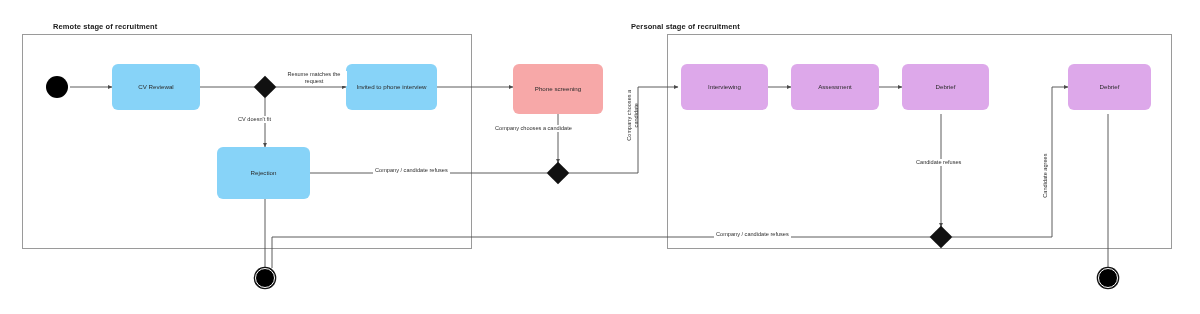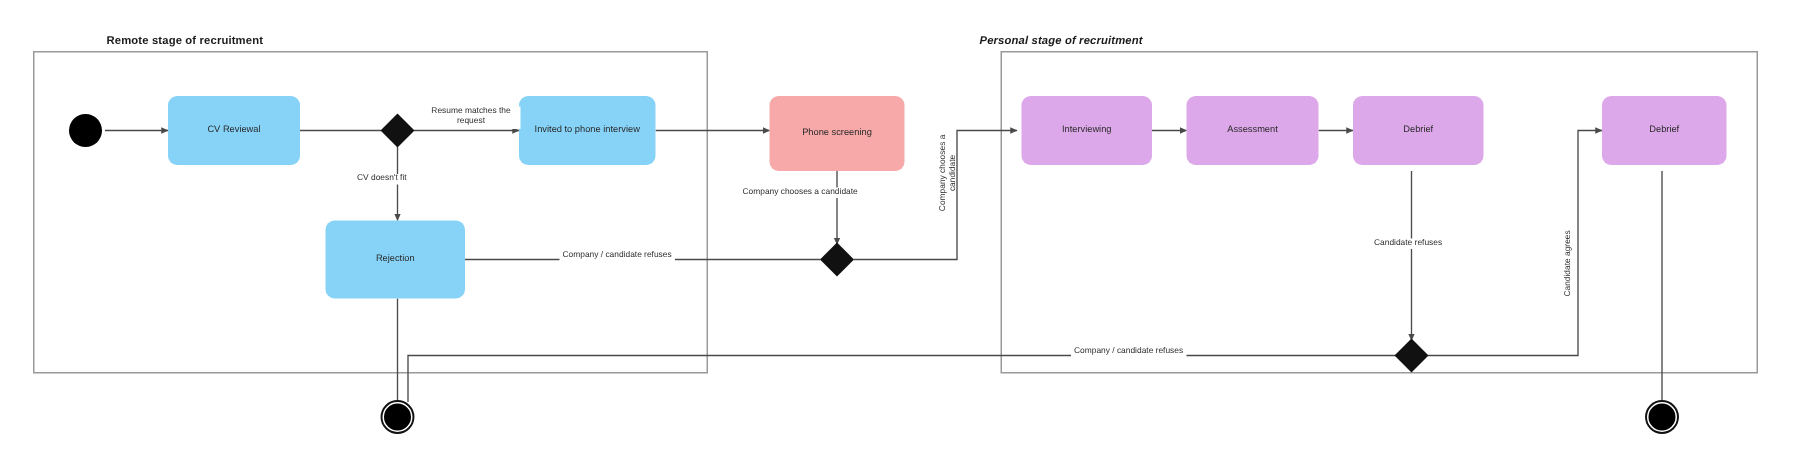--- a/index.html
+++ b/index.html
@@ -92,23 +92,23 @@
     transform: rotate(-90deg);
     background: transparent;
   }
   .edge-label.rot.two { width: 58px; white-space: normal; }
 </style>
 </head>
 <body>
 
 <div id="canvas">
 
-  <div class="swimlane-title" style="left:32px; top:22px;padding-left:39px;">Remote stage of recruitment</div>
-
-  <div class="swimlane-title" style="left:653px; top:22px;font-style:italic;">Personal stage of recruitment</div>
+  <div class="swimlane-title" style="left:14px; top:22px;padding-left:39px;">Remote stage of recruitment</div>
+
+  <div class="swimlane-title" style="left:631px; top:22px;">Personal stage of recruitment</div>
 
   <div class="swimlane" style="left:22px; top:34px; width:450px; height:215px;"></div>
   <div class="swimlane" style="left:667px; top:34px; width:505px; height:215px;"></div>
 
   <svg id="wires" viewBox="0 0 1200 314" xmlns="http://www.w3.org/2000/svg">
     <defs>
       <marker id="arrow" markerWidth="6" markerHeight="6" refX="5" refY="3" orient="auto" markerUnits="strokeWidth">
         <path d="M0,0.6 L5.4,3 L0,5.4 z" fill="#4a4a4a"></path>
       </marker>
     </defs>

